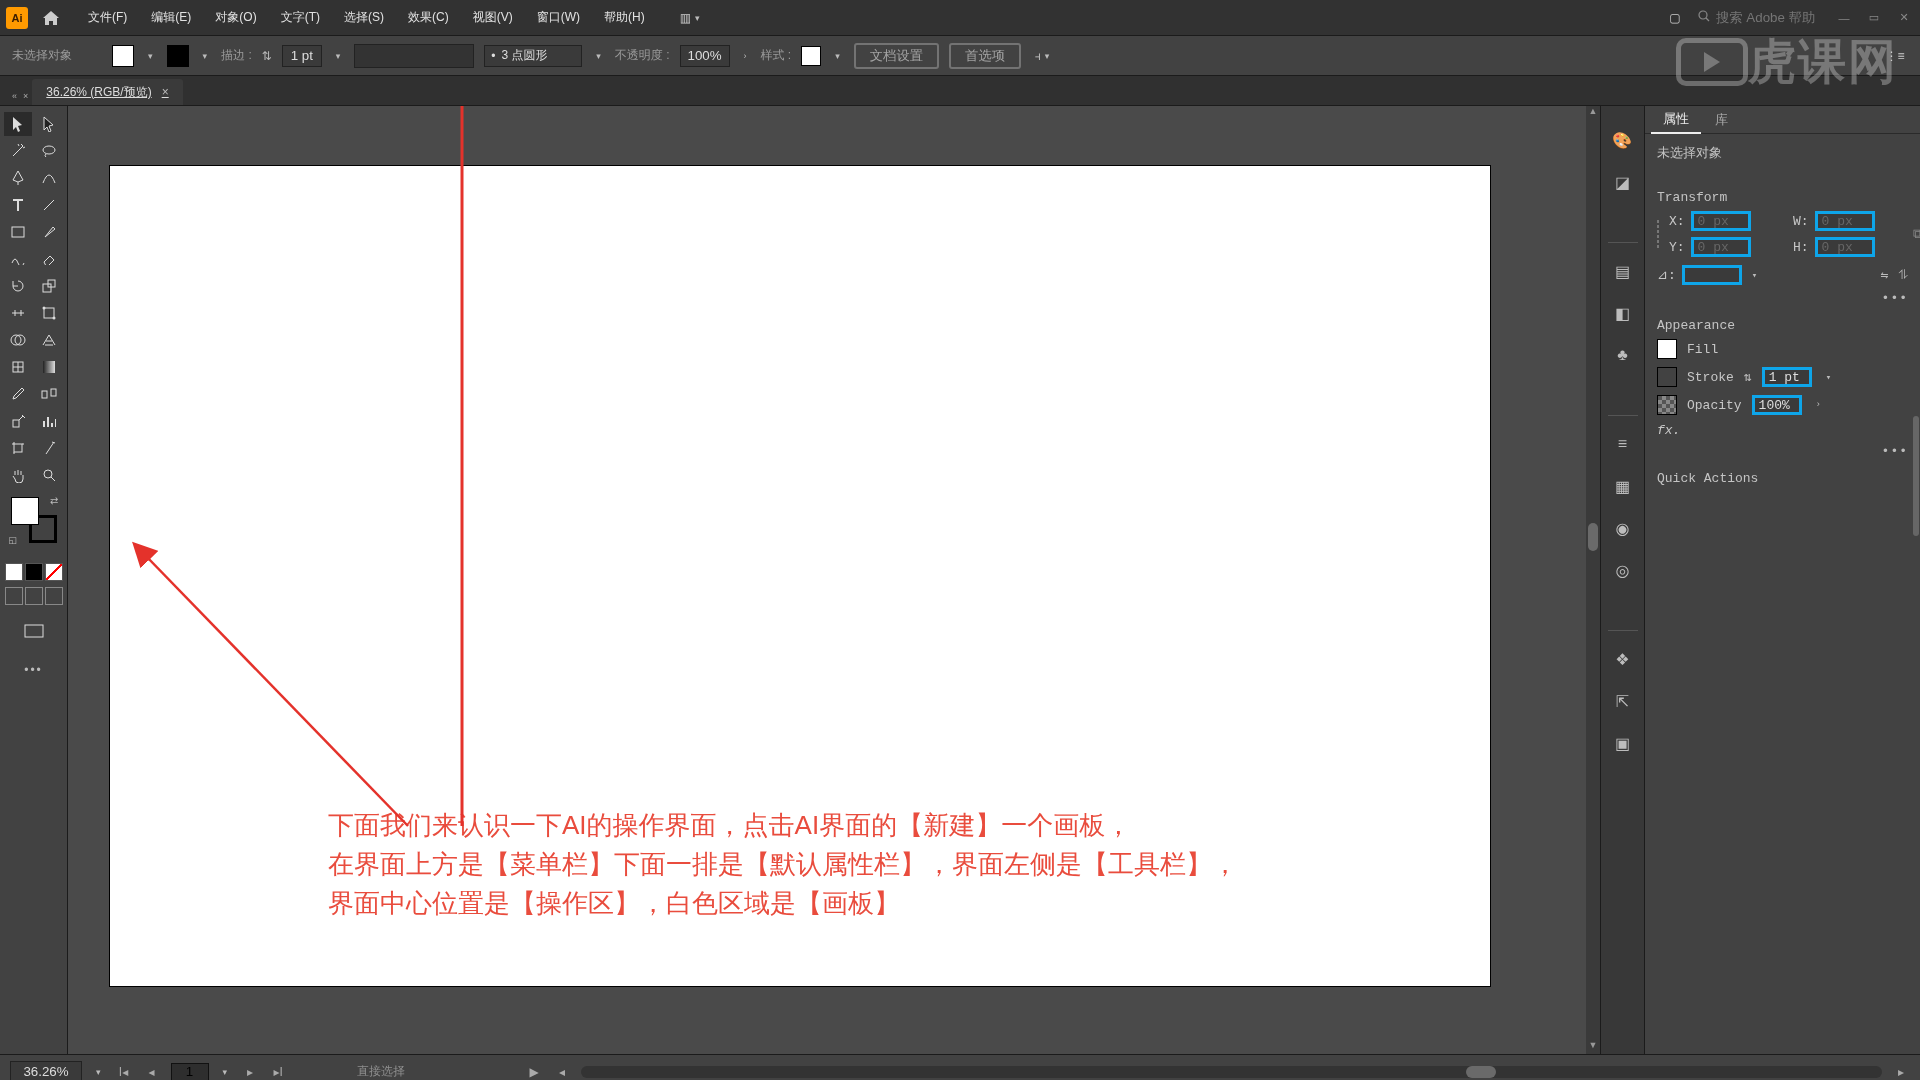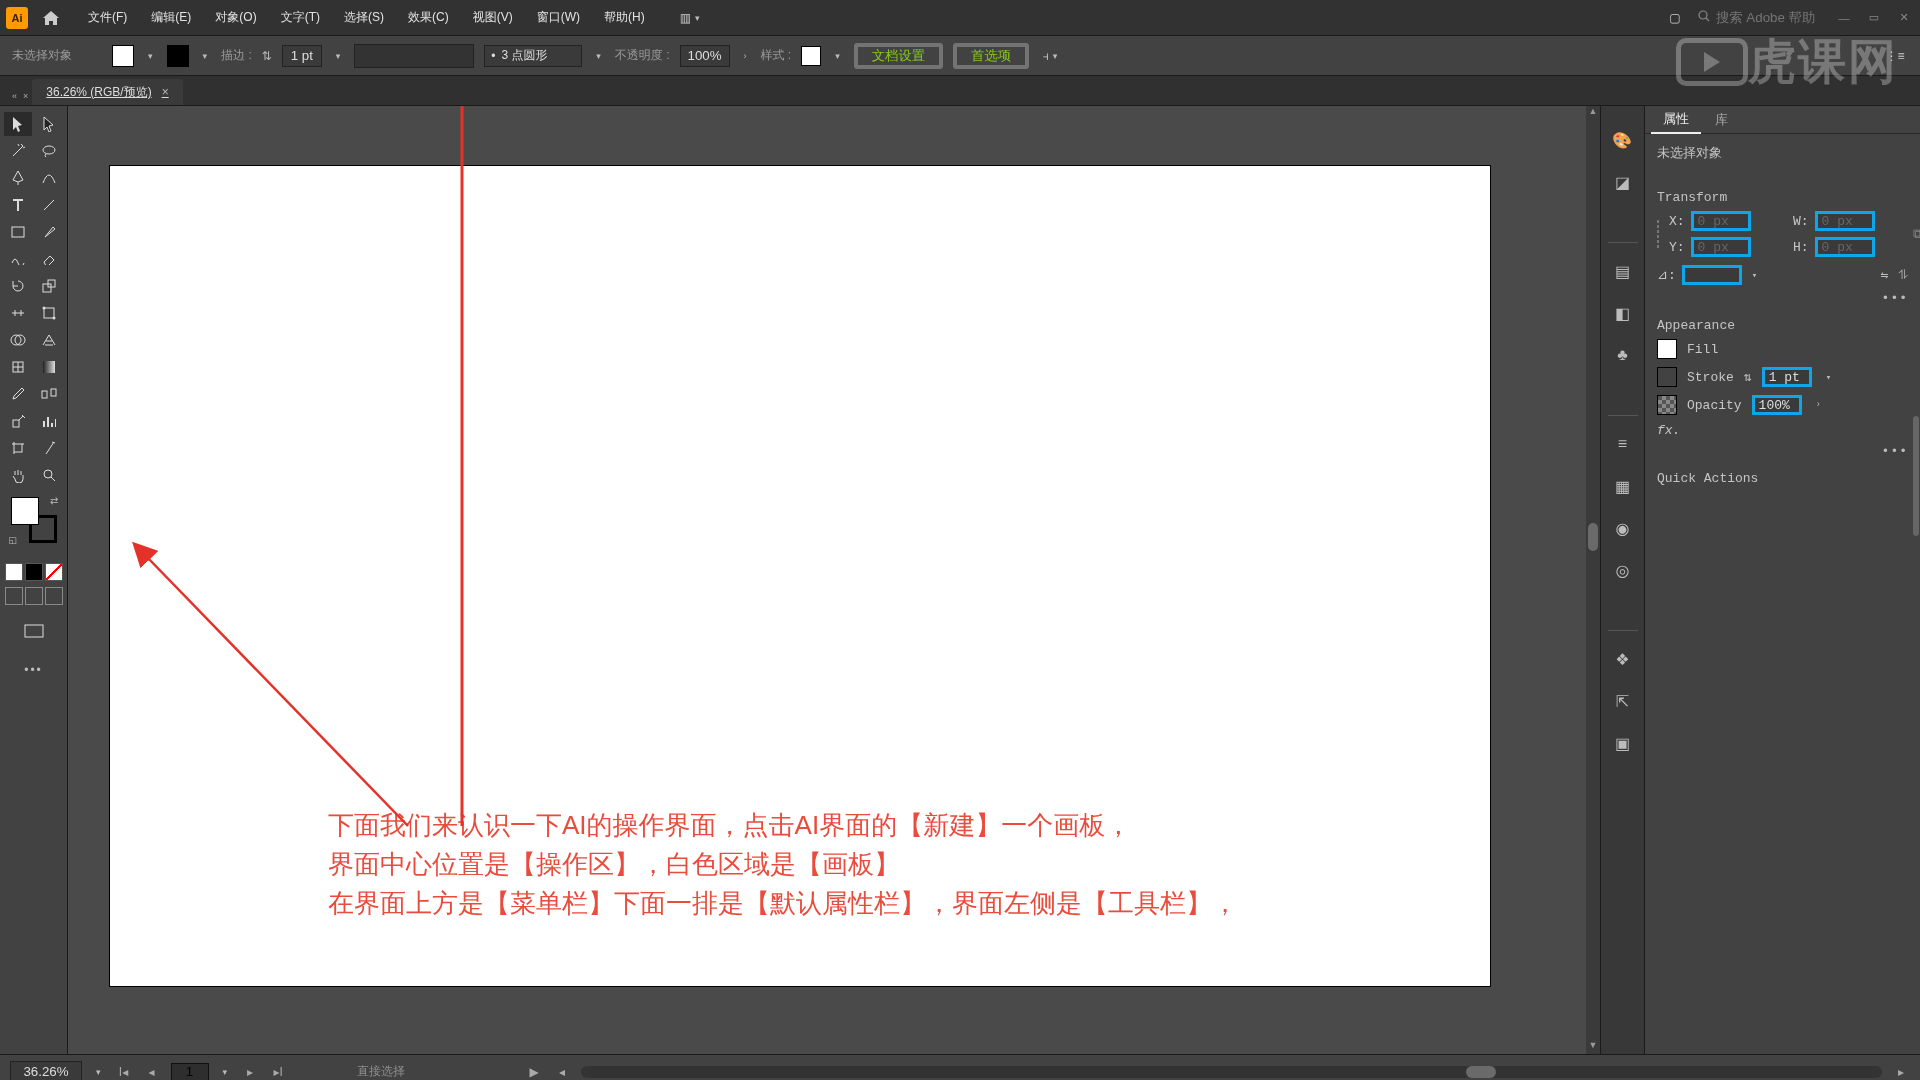--- a/index.html
+++ b/index.html
@@ -45,21 +45,21 @@
   }
   .ctrl-label { color:#9a9a9a; }
   .swatch {
     width:22px; height:22px; border:1px solid #000;
   }
   .swatch.white{background:#fff;}
   .swatch.darkbox{background:#000;}
   .dd-arrow{ font-size:9px; color:#bbb; padding:0 4px;}
   .num-input{ width:40px; height:22px; background:#3a3a3a; border:1px solid #222; color:#ddd; text-align:center; }
   .dash-select{ width:98px; height:22px; background:#3a3a3a; border:1px solid #222; display:flex; align-items:center; padding:0 6px; gap:6px; color:#ddd;}
-  .ctrl-btn{ height:26px; padding:0 14px; border:4px solid #737373; background:#424242; color:#84cc16; border-radius:3px;}
+  .ctrl-btn{ height:26px; padding:0 14px; border:2px solid #737373; background:#424242; color:#a3a3a3; border-radius:3px;}
   .icon-btn{ width:26px; height:26px; display:flex; align-items:center; justify-content:center; color:#ccc;}
   .long-gray { width:120px; height:24px; background:#333; border:1px solid #222;}
 
   
   .tabstrip{ height:30px; background:#303030; display:flex; align-items:flex-end; padding-left:8px; border-bottom:1px solid #1b1b1b;}
   .tabstrip-controls{ display:flex; gap:6px; align-items:center; padding:4px 4px; font-size:9px; color:#aaa;}
   .doc-tab{ height:26px; display:flex; align-items:center; padding:0 14px; background:#3a3a3a; color:#ddd; gap:10px; border-top-left-radius:3px; border-top-right-radius:3px;text-decoration:underline;}
   .doc-tab .close{ color:#bbb;}
 
   
@@ -419,22 +419,22 @@
         </svg>
       </div>
     <div class="dots-more">•••</div>
   </div>
 
   <div class="workarea">
     <div class="canvas"></div>
 
     <div class="anno-text">
       <div>下面我们来认识一下AI的操作界面，点击AI界面的【新建】一个画板，</div>
+      <div>在界面上方是【菜单栏】下面一排是【默认属性栏】，界面左侧是【工具栏】，</div>
       <div>界面中心位置是【操作区】，白色区域是【画板】</div>
-      <div>在界面上方是【菜单栏】下面一排是【默认属性栏】，界面左侧是【工具栏】，</div>
     </div>
 
     <svg style="position:absolute; left:0; top:0; width:100%; height:100%; pointer-events:none">
       <defs>
         <marker id="ah" markerWidth="10" markerHeight="10" refX="2" refY="5" orient="auto">
           <path d="M0 0L10 5L0 10z" fill="#e4322b"></path>
         </marker>
       </defs>
       <line x1="394" y1="720" x2="394" y2="-20" stroke="#e4322b" stroke-width="3" marker-end="url(#ah)"></line>
       <line x1="340" y1="720" x2="78" y2="450" stroke="#e4322b" stroke-width="2.5" marker-end="url(#ah)"></line>

